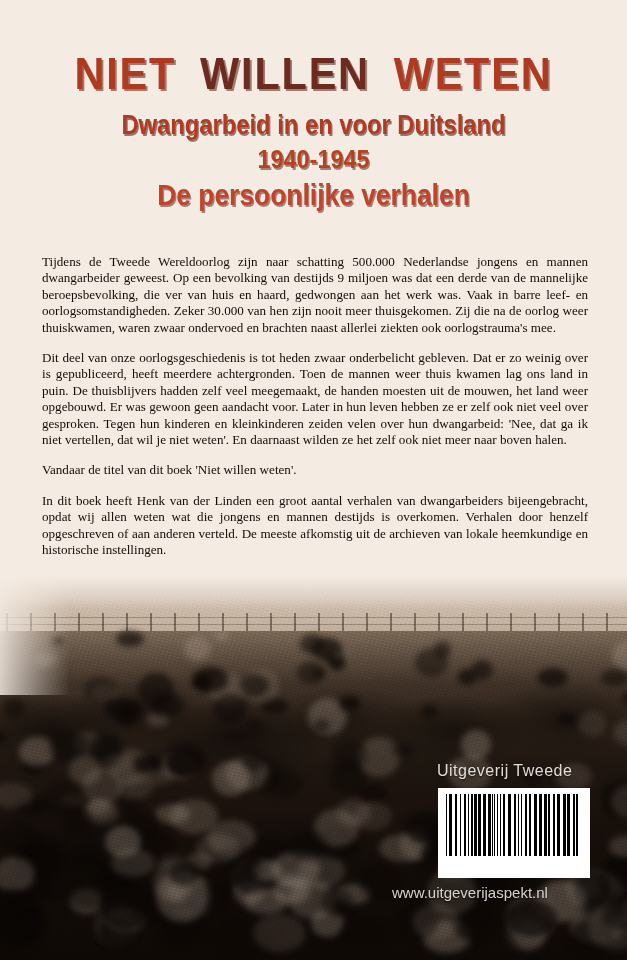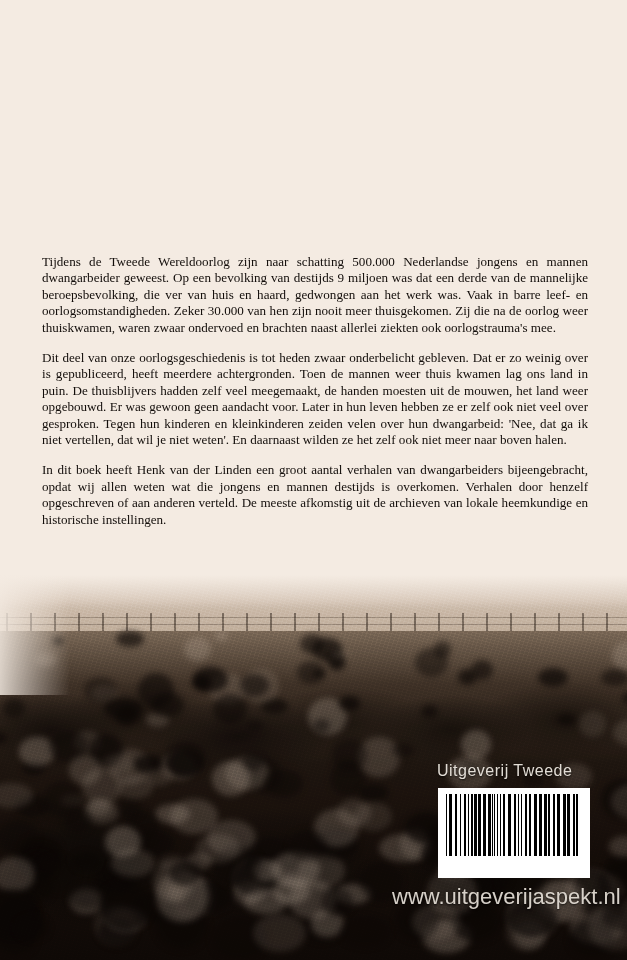--- a/index.html
+++ b/index.html
@@ -208,21 +208,21 @@
     font-family: "Liberation Sans", sans-serif;
     font-size: 14px;
     letter-spacing: 1.2px;
     color: #000;
   }
   .website {
     position: absolute;
     left: 392px; top: 884px;
     z-index: 8;
     font-family: "Liberation Sans", sans-serif;
-    font-size: 22px;
+    font-size: 15px;
     color: rgba(236,230,221,0.90);
     text-shadow: 0 1px 2px rgba(0,0,0,0.75);
     white-space: nowrap;
   }
 </style>
 </head>
 <body>
 
 <div id="cover">
 
@@ -452,24 +452,31 @@
         <div class="blob d" style="width: 17.4498px; height: 10.5672px; left: 246.183px; top: 89.196px; opacity: 0.54;"></div>
         <div class="blob" style="width: 35.4067px; height: 23.4825px; left: 117.279px; top: 144.055px; opacity: 0.28;"></div>
         <div class="blob d" style="width: 35.8324px; height: 34.8547px; left: 137.947px; top: 42.2652px; opacity: 0.76;"></div>
       </div>
     <div class="photo-tone"></div>
     <div class="photo-grain"></div>
     <div class="photo-fade-top"></div>
     <div class="photo-left-fade"></div>
   </div>
 
+  <div class="title-block">
+    <h1 class="main-title"><span class="mt-w1">NIET</span><span class="mt-gap"></span><span class="mt-w2">WILLEN</span><span class="mt-gap"></span><span class="mt-w3">WETEN</span></h1>
+    <div class="sub-1">Dwangarbeid in en voor Duitsland</div>
+    <div class="sub-2">1940-1945</div>
+    <div class="sub-3">De persoonlijke verhalen</div>
+  </div>
 
   <div class="blurb">
     <p>Tijdens de Tweede Wereldoorlog zijn naar schatting 500.000 Nederlandse jongens en mannen dwangarbeider geweest. Op een bevolking van destijds 9 miljoen was dat een derde van de mannelijke beroepsbevolking, die ver van huis en haard, gedwongen aan het werk was. Vaak in barre leef- en oorlogsomstandigheden. Zeker 30.000 van hen zijn nooit meer thuisgekomen. Zij die na de oorlog weer thuiskwamen, waren zwaar ondervoed en brachten naast allerlei ziekten ook oorlogstrauma's mee.</p>
     <p>Dit deel van onze oorlogsgeschiedenis is tot heden zwaar onderbelicht gebleven. Dat er zo weinig over is gepubliceerd, heeft meerdere achtergronden. Toen de mannen weer thuis kwamen lag ons land in puin. De thuisblijvers hadden zelf veel meegemaakt, de handen moesten uit de mouwen, het land weer opgebouwd. Er was gewoon geen aandacht voor. Later in hun leven hebben ze er zelf ook niet veel over gesproken. Tegen hun kinderen en kleinkinderen zeiden velen over hun dwangarbeid: 'Nee, dat ga ik niet vertellen, dat wil je niet weten'. En daarnaast wilden ze het zelf ook niet meer naar boven halen.</p>
+    <p>Vandaar de titel van dit boek 'Niet willen weten'.</p>
     <p>In dit boek heeft Henk van der Linden een groot aantal verhalen van dwangarbeiders bijeengebracht, opdat wij allen weten wat die jongens en mannen destijds is overkomen. Verhalen door henzelf opgeschreven of aan anderen verteld. De meeste afkomstig uit de archieven van lokale heemkundige en historische instellingen.</p>
   </div>
 
   <div class="publisher-name">Uitgeverij Tweede</div>
 
   <div class="barcode-box">
     <div class="bars" id="bars">
         <i style="left: 0px; width: 1px;"></i>
         <i style="left: 3px; width: 3px;"></i>
         <i style="left: 9px; width: 2px;"></i>

